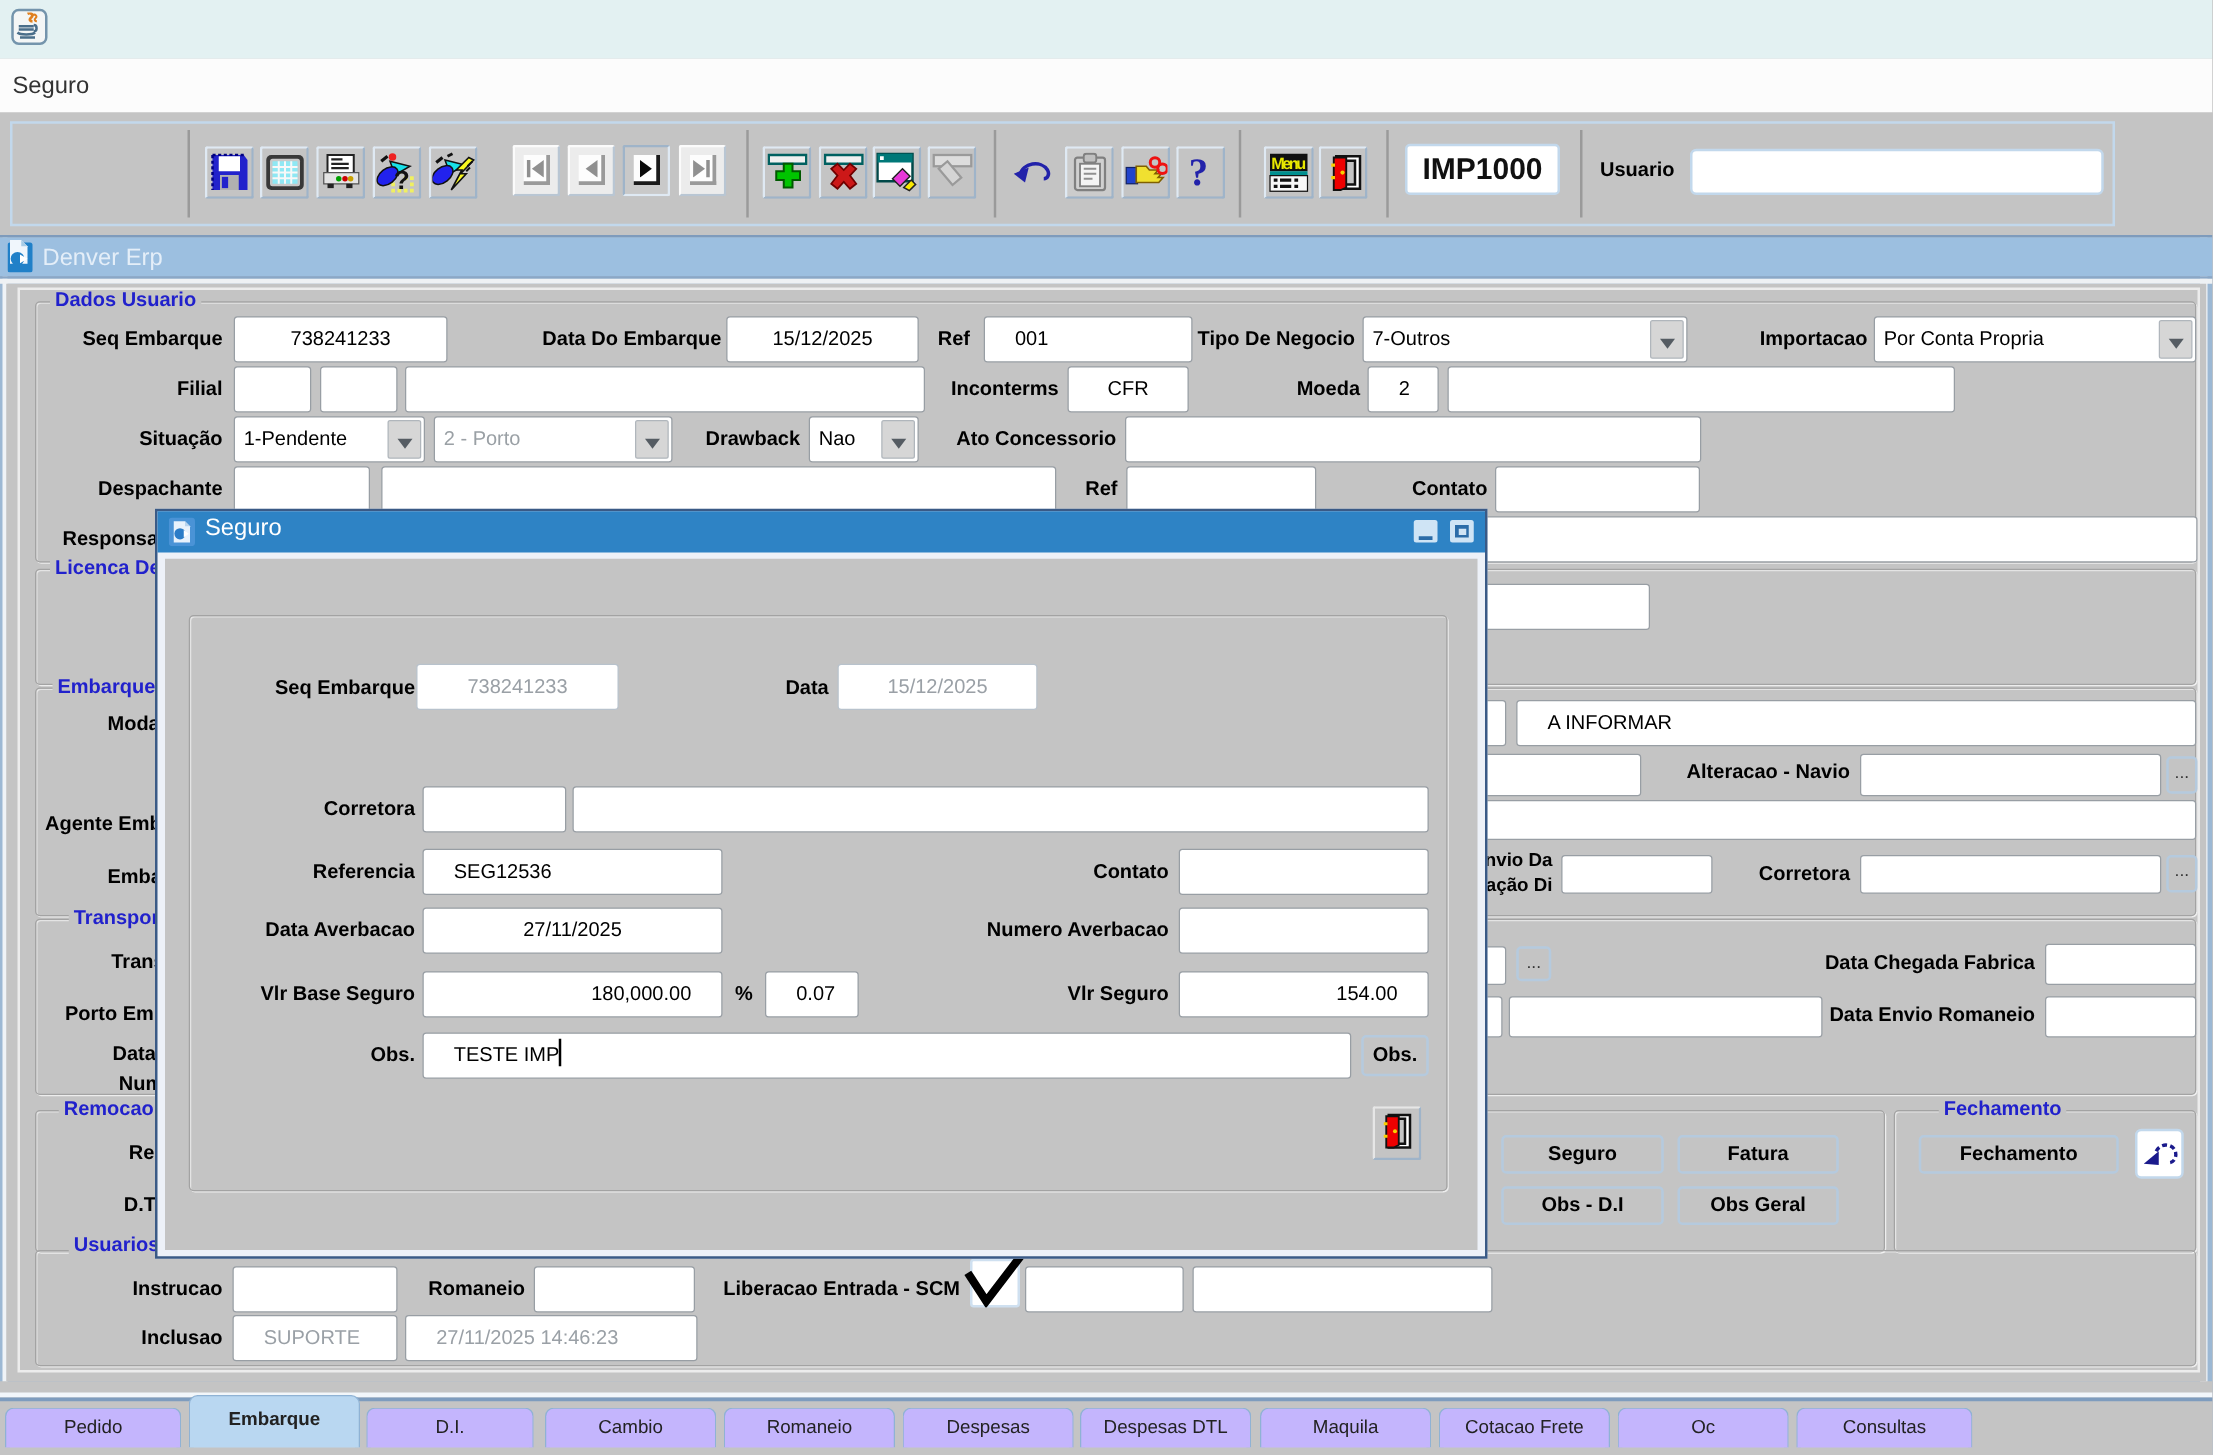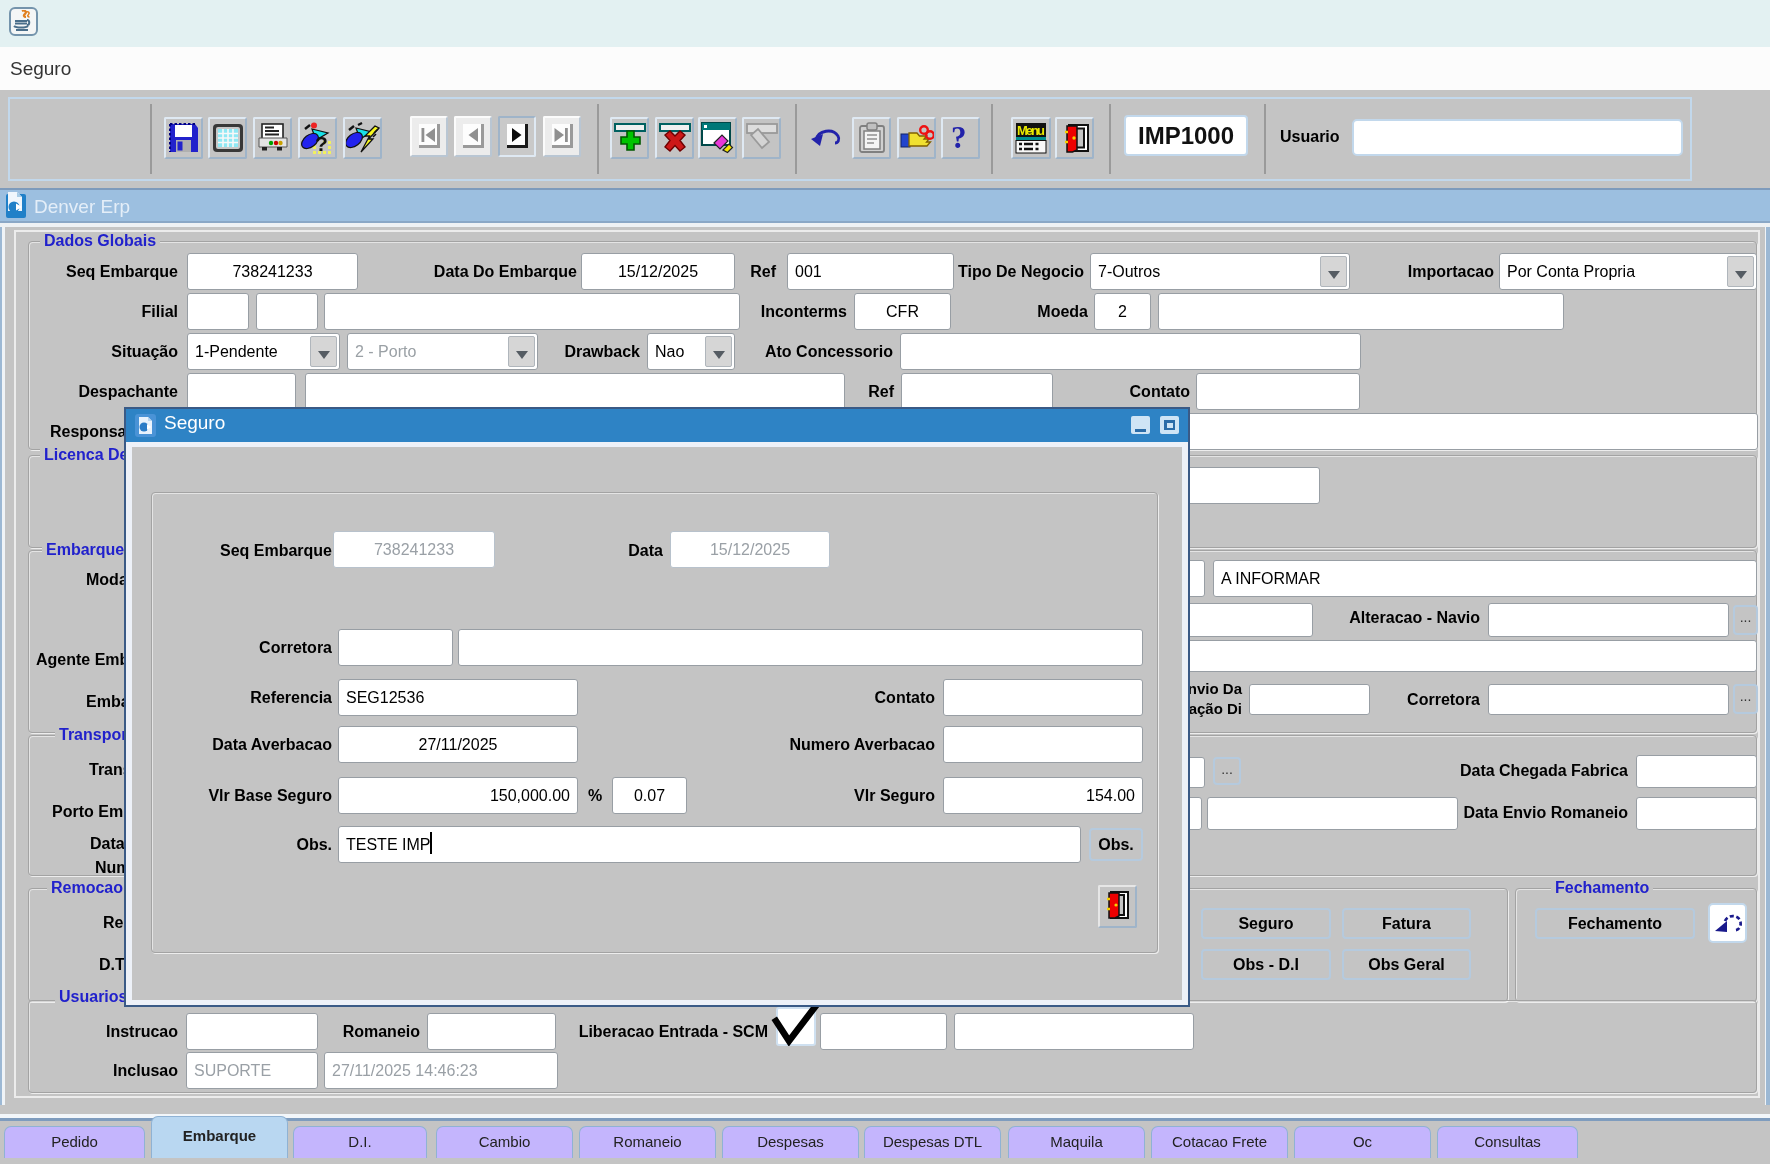--- a/index.html
+++ b/index.html
@@ -2,21 +2,21 @@
 <html><head>
 <meta charset="utf-8">
 <style>
 * { margin:0; padding:0; box-sizing:border-box; }
 html,body { width:1770px; height:1164px; overflow:hidden; }
 body { font-family:"Liberation Sans", sans-serif; position:relative; background:#c4c4c4; }
 .abs { position:absolute; }
 .lbl { position:absolute; font-size:16px; font-weight:bold; color:#000; white-space:nowrap; height:20px; line-height:20px; }
 .lblr { text-align:right; }
 .blbl { position:absolute; font-size:16px; font-weight:bold; color:#2121cc; white-space:nowrap; background:#c4c4c4; padding:0 4px; height:18px; line-height:18px; z-index:3; }
-.fld { position:absolute; background:#fff; border:1px solid #989ea4; border-radius:3px; font-size:16px; color:#000; height:37px; line-height:35px; padding:0 7px; white-space:nowrap; overflow:hidden; }
+.fld { position:absolute; background:#fff; border:1px solid #989ea4; border-radius:3px; font-size:16px; color:#000; height:37px; line-height:35px; padding:0 24px; white-space:nowrap; overflow:hidden; }
 .ctr { text-align:center; }
 .rt { text-align:right; }
 .ro { color:#9aa0a6; }
 .grp { position:absolute; border:1px solid #a3a3a3; border-radius:4px; box-shadow:1px 1px 0 rgba(255,255,255,.7), inset 1px 1px 0 rgba(255,255,255,.55); }
 .combo { position:absolute; background:#fff; border:1px solid #989ea4; border-radius:3px; font-size:16px; height:37px; line-height:35px; padding:0 7px; white-space:nowrap; }
 .combo .arr { position:absolute; right:2px; top:2px; bottom:2px; width:27px; background:#d6d6d6; border:1px solid #b0b6bc; border-radius:2px; }
 .combo .arr:after { content:""; position:absolute; left:7px; top:14px; border-left:6px solid transparent; border-right:6px solid transparent; border-top:8px solid #555c63; }
 .btn { position:absolute; background:#c4c4c4; border:2px solid #b5cade; border-radius:4px; font-size:16px; font-weight:bold; color:#000; text-align:center; }
 .dots { position:absolute; background:#c4c4c4; border:2px solid #b5cade; border-radius:4px; font-size:14px; color:#333; text-align:center; line-height:20px; }
 .tbtn { position:absolute; width:39px; height:42px; background:#c4c4c4; border-top:2px solid #dfe9f3; border-left:2px solid #dfe9f3; border-right:2px solid #9fb4c9; border-bottom:2px solid #9fb4c9; border-radius:2px; }
@@ -252,21 +252,21 @@
 
 <div class="abs" style="left:5px;top:227px;width:1760px;height:878px;background:#c4c4c4;"></div>
 <div class="abs" style="left:14px;top:230px;width:1746px;height:868px;border:2px solid #ececec;"></div>
 
 <div class="abs" style="left:0;top:1105px;width:1770px;height:59px;background:#c4c4c4;"></div>
 <div class="abs" style="left:0;top:1114px;width:1770px;height:4px;background:#f2f6fa;"></div>
 <div class="abs" style="left:0;top:1118px;width:1770px;height:3px;background:#7e9cbe;"></div>
 <div id="content">
 
 <div class="grp" style="left:28px;top:241px;width:1729px;height:209px;"></div>
-<div class="blbl" style="left:40px;top:232px;">Dados Globais</div>
+<div class="blbl" style="left:40px;top:232px;">Dados Usuario</div>
 
 <div class="lbl lblr" style="left:28px;top:262px;width:150px;">Seq Embarque</div>
 <div class="fld ctr" style="left:187px;top:253px;width:171px;">738241233</div>
 <div class="lbl lblr" style="left:420px;top:262px;width:157px;">Data Do Embarque</div>
 <div class="fld ctr" style="left:581px;top:253px;width:154px;">15/12/2025</div>
 <div class="lbl lblr" style="left:716px;top:262px;width:60px;">Ref</div>
 <div class="fld" style="left:787px;top:253px;width:167px;">001</div>
 <div class="lbl lblr" style="left:944px;top:262px;width:140px;">Tipo De Negocio</div>
 <div class="combo" style="left:1090px;top:253px;width:260px;">7-Outros<span class="arr"></span></div>
 <div class="lbl lblr" style="left:1394px;top:262px;width:100px;">Importacao</div>
@@ -405,21 +405,21 @@
 <div class="fld" style="left:458px;top:629px;width:685px;z-index:12;"></div>
 <div class="lbl lblr" style="left:202px;top:688px;width:130px;z-index:12;">Referencia</div>
 <div class="fld" style="left:338px;top:679px;width:240px;z-index:12;">SEG12536</div>
 <div class="lbl lblr" style="left:835px;top:688px;width:100px;z-index:12;">Contato</div>
 <div class="fld" style="left:943px;top:679px;width:200px;z-index:12;"></div>
 <div class="lbl lblr" style="left:182px;top:735px;width:150px;z-index:12;">Data Averbacao</div>
 <div class="fld ctr" style="left:338px;top:726px;width:240px;z-index:12;">27/11/2025</div>
 <div class="lbl lblr" style="left:775px;top:735px;width:160px;z-index:12;">Numero Averbacao</div>
 <div class="fld" style="left:943px;top:726px;width:200px;z-index:12;"></div>
 <div class="lbl lblr" style="left:182px;top:786px;width:150px;z-index:12;">Vlr Base Seguro</div>
-<div class="fld rt" style="left:338px;top:777px;width:240px;z-index:12;">150,000.00</div>
+<div class="fld rt" style="left:338px;top:777px;width:240px;z-index:12;">180,000.00</div>
 <div class="lbl" style="left:588px;top:786px;z-index:12;">%</div>
 <div class="fld ctr" style="left:612px;top:777px;width:75px;z-index:12;">0.07</div>
 <div class="lbl lblr" style="left:835px;top:786px;width:100px;z-index:12;">Vlr Seguro</div>
 <div class="fld rt" style="left:943px;top:777px;width:200px;z-index:12;">154.00</div>
 <div class="lbl lblr" style="left:232px;top:835px;width:100px;z-index:12;">Obs.</div>
 <div class="fld" style="left:338px;top:826px;width:743px;z-index:12;">TESTE IMP<span style="display:inline-block;width:2px;height:22px;background:#000;vertical-align:-4px;"></span></div>
 <div class="btn" style="left:1089px;top:828px;width:54px;height:33px;line-height:29px;z-index:12;">Obs.</div>
 <div class="abs" style="left:1098px;top:885px;width:39px;height:43px;background:#c4c4c4;border-top:2px solid #e6e6e6;border-left:2px solid #e6e6e6;border-right:2px solid #9fb4c9;border-bottom:2px solid #9fb4c9;border-radius:2px;z-index:12;">
 <svg width="26" height="30" viewBox="0 0 26 30" style="position:absolute;left:4px;top:3px;">
         <path d="M7 2 h17 v26 h-17 v-3 h13 v-20 h-13 z" fill="#fff" stroke="#111" stroke-width="2"></path>

